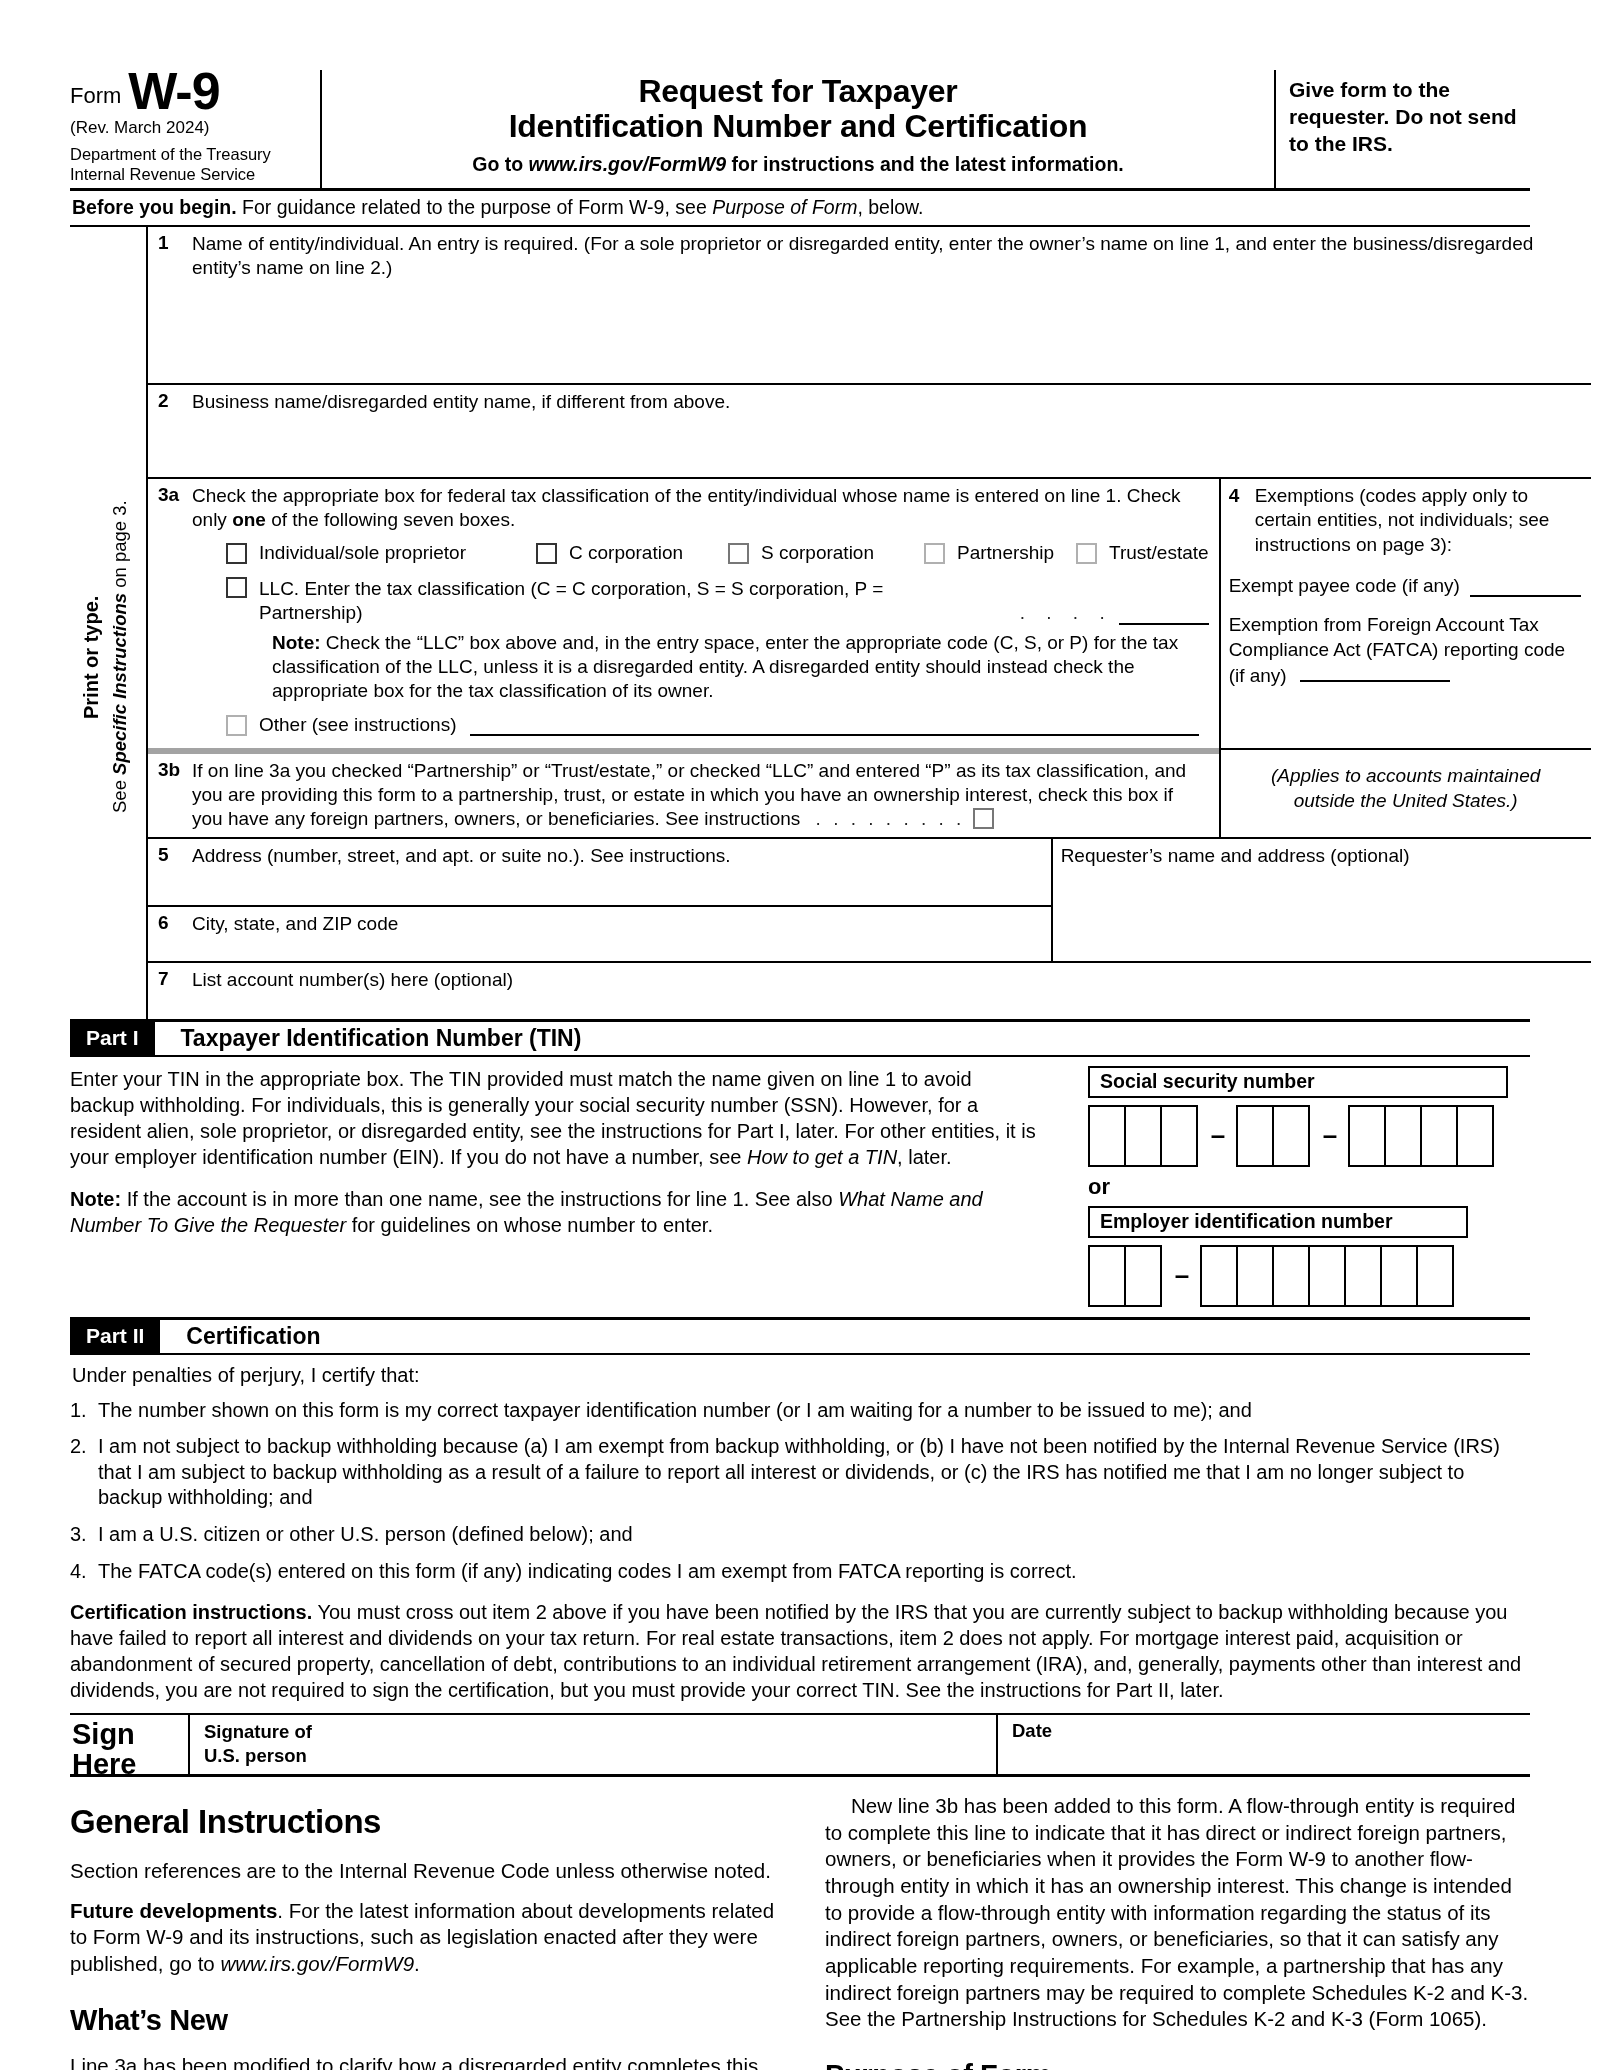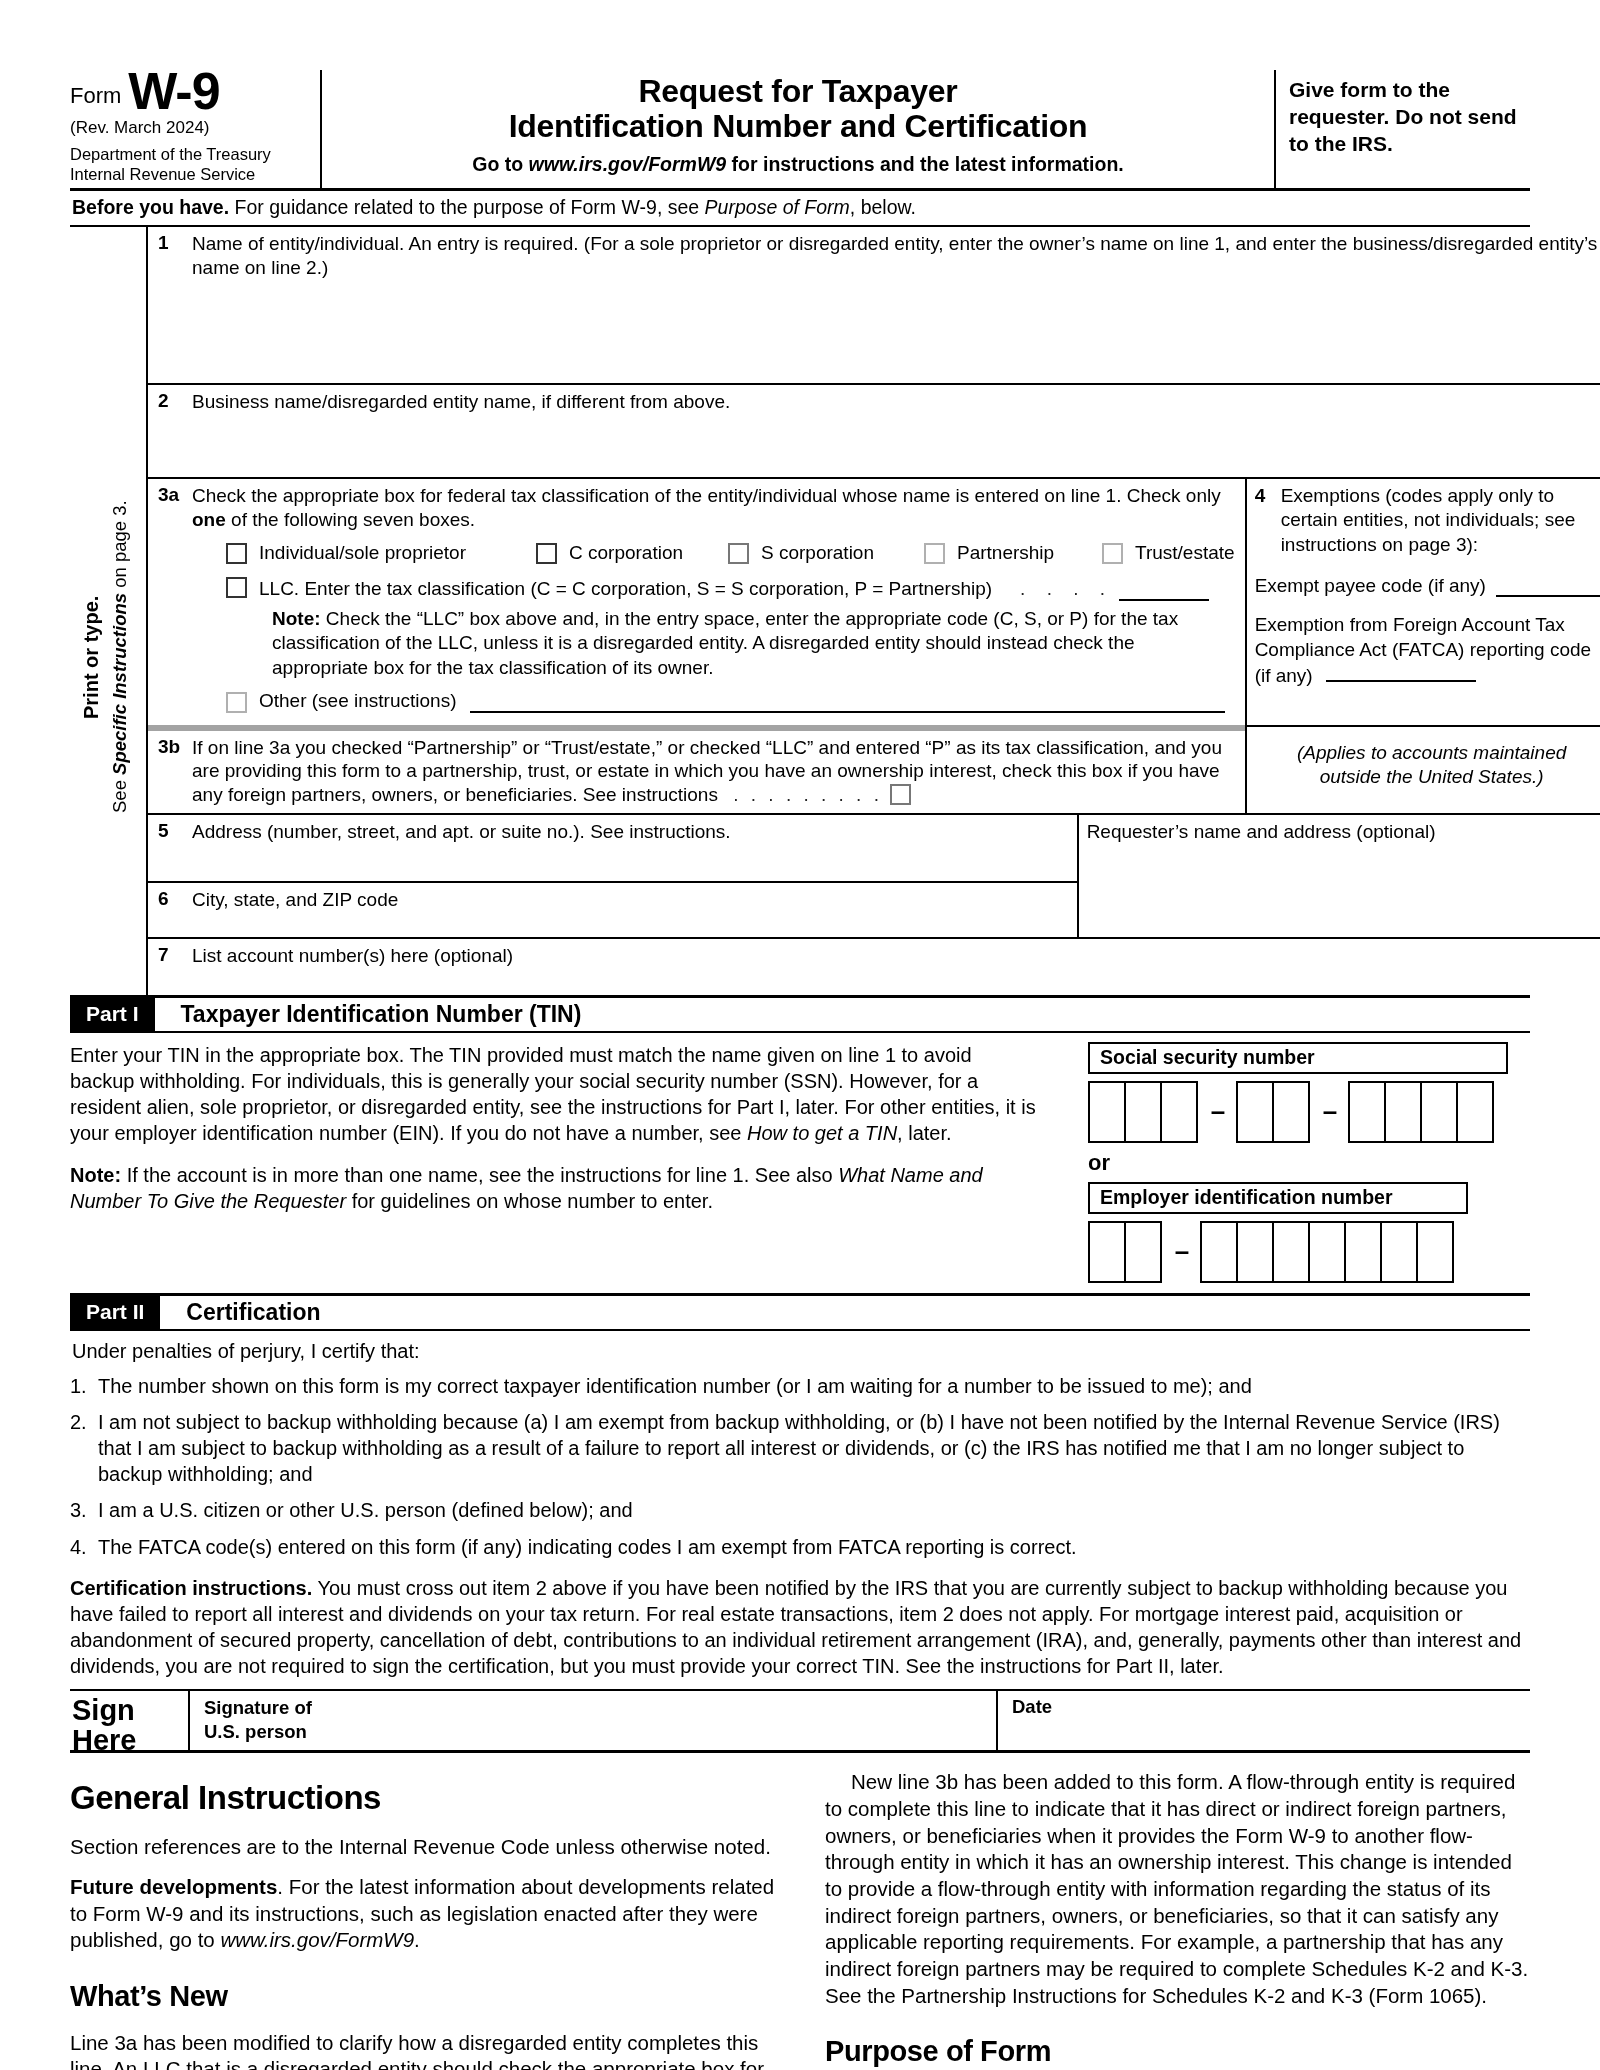--- a/index.html
+++ b/index.html
@@ -156,21 +156,21 @@
         <div>Identification Number and Certification</div>
       </div>
       <div class="hdr-goto">
         <span>Go to </span><span class="bi">www.irs.gov/FormW9</span><span> for instructions and the latest information.</span>
       </div>
     </div>
     <div class="hdr-right">Give form to the requester. Do not send to the IRS.</div>
   </div>
 
   <div class="before">
-    <b>Before you have.</b><span> For guidance related to the purpose of Form W-9, see </span><i>Purpose of Form</i><span>, below.</span>
+    <b>Before you begin.</b><span> For guidance related to the purpose of Form W-9, see </span><i>Purpose of Form</i><span>, below.</span>
   </div>
 
   <div class="form-main">
     <div class="side">
       <div class="side-inner">
         <span class="side-l1">Print or type.</span>
         <span class="side-l2"><span>See </span><span class="bi">Specific Instructions</span><span> on page 3.</span></span>
       </div>
     </div>
 
@@ -206,21 +206,21 @@
                 <span class="cblabel">Individual/sole proprietor</span>
               </div>
               <div class="cbitem" style="width:192px">
                 <span class="cb"></span>
                 <span class="cblabel">C corporation</span>
               </div>
               <div class="cbitem" style="width:196px">
                 <span class="cb mid"></span>
                 <span class="cblabel">S corporation</span>
               </div>
-              <div class="cbitem" style="width:178px">
+              <div class="cbitem" style="width:152px">
                 <span class="cb light"></span>
                 <span class="cblabel">Partnership</span>
               </div>
               <div class="cbitem">
                 <span class="cb light"></span>
                 <span class="cblabel">Trust/estate</span>
               </div>
             </div>
             <div class="llc-row">
               <span class="cb"></span>

